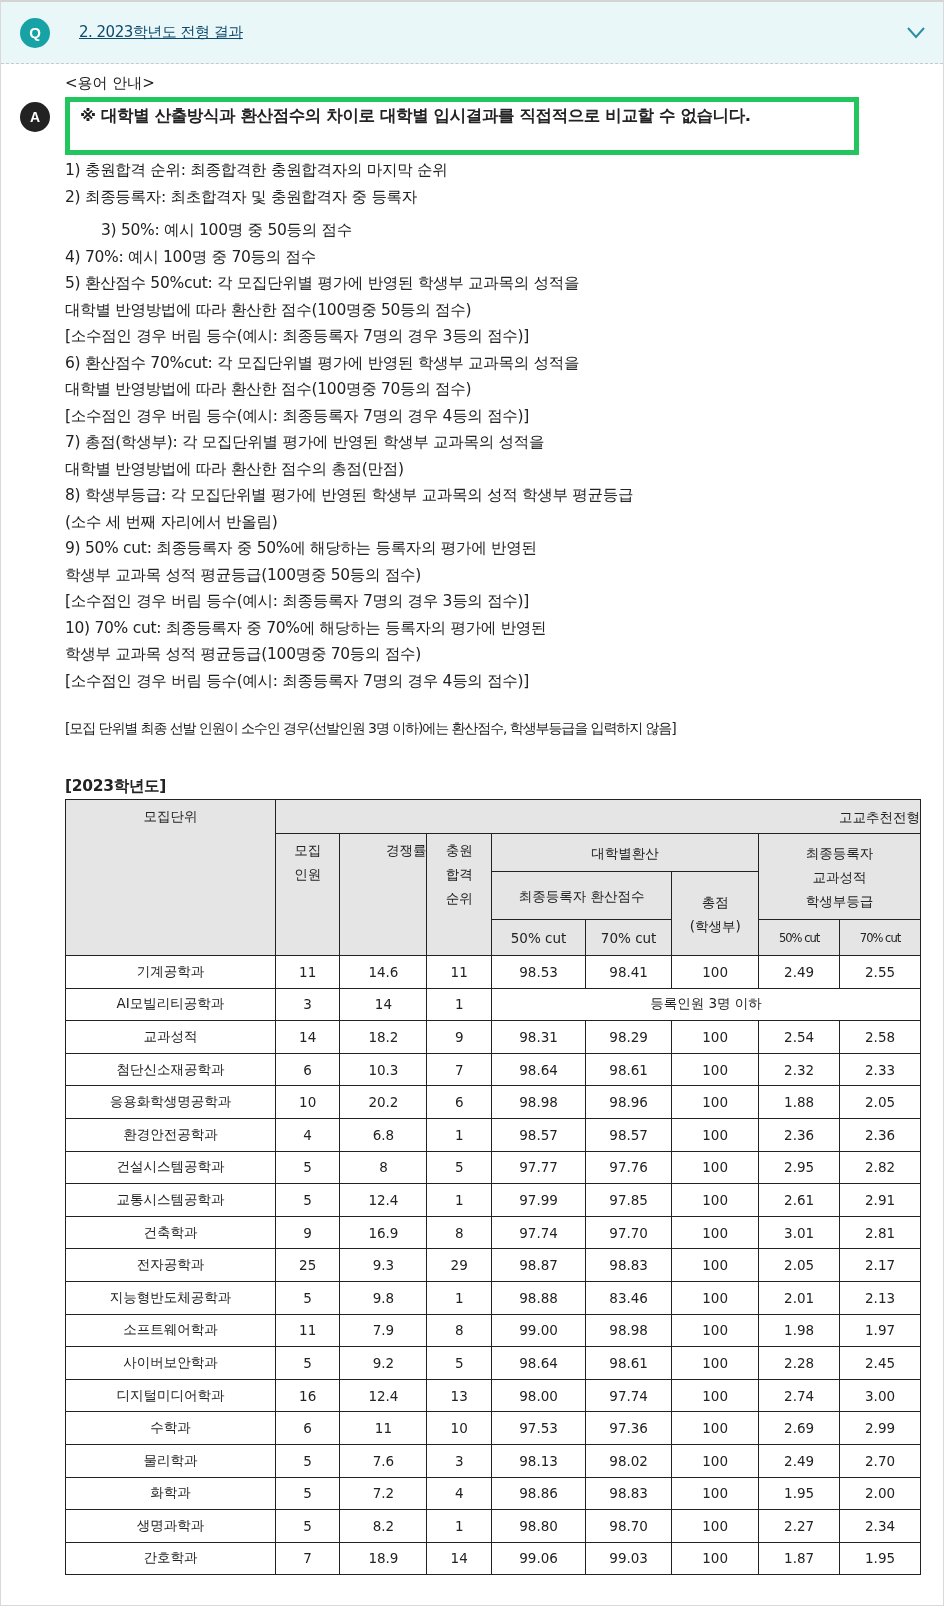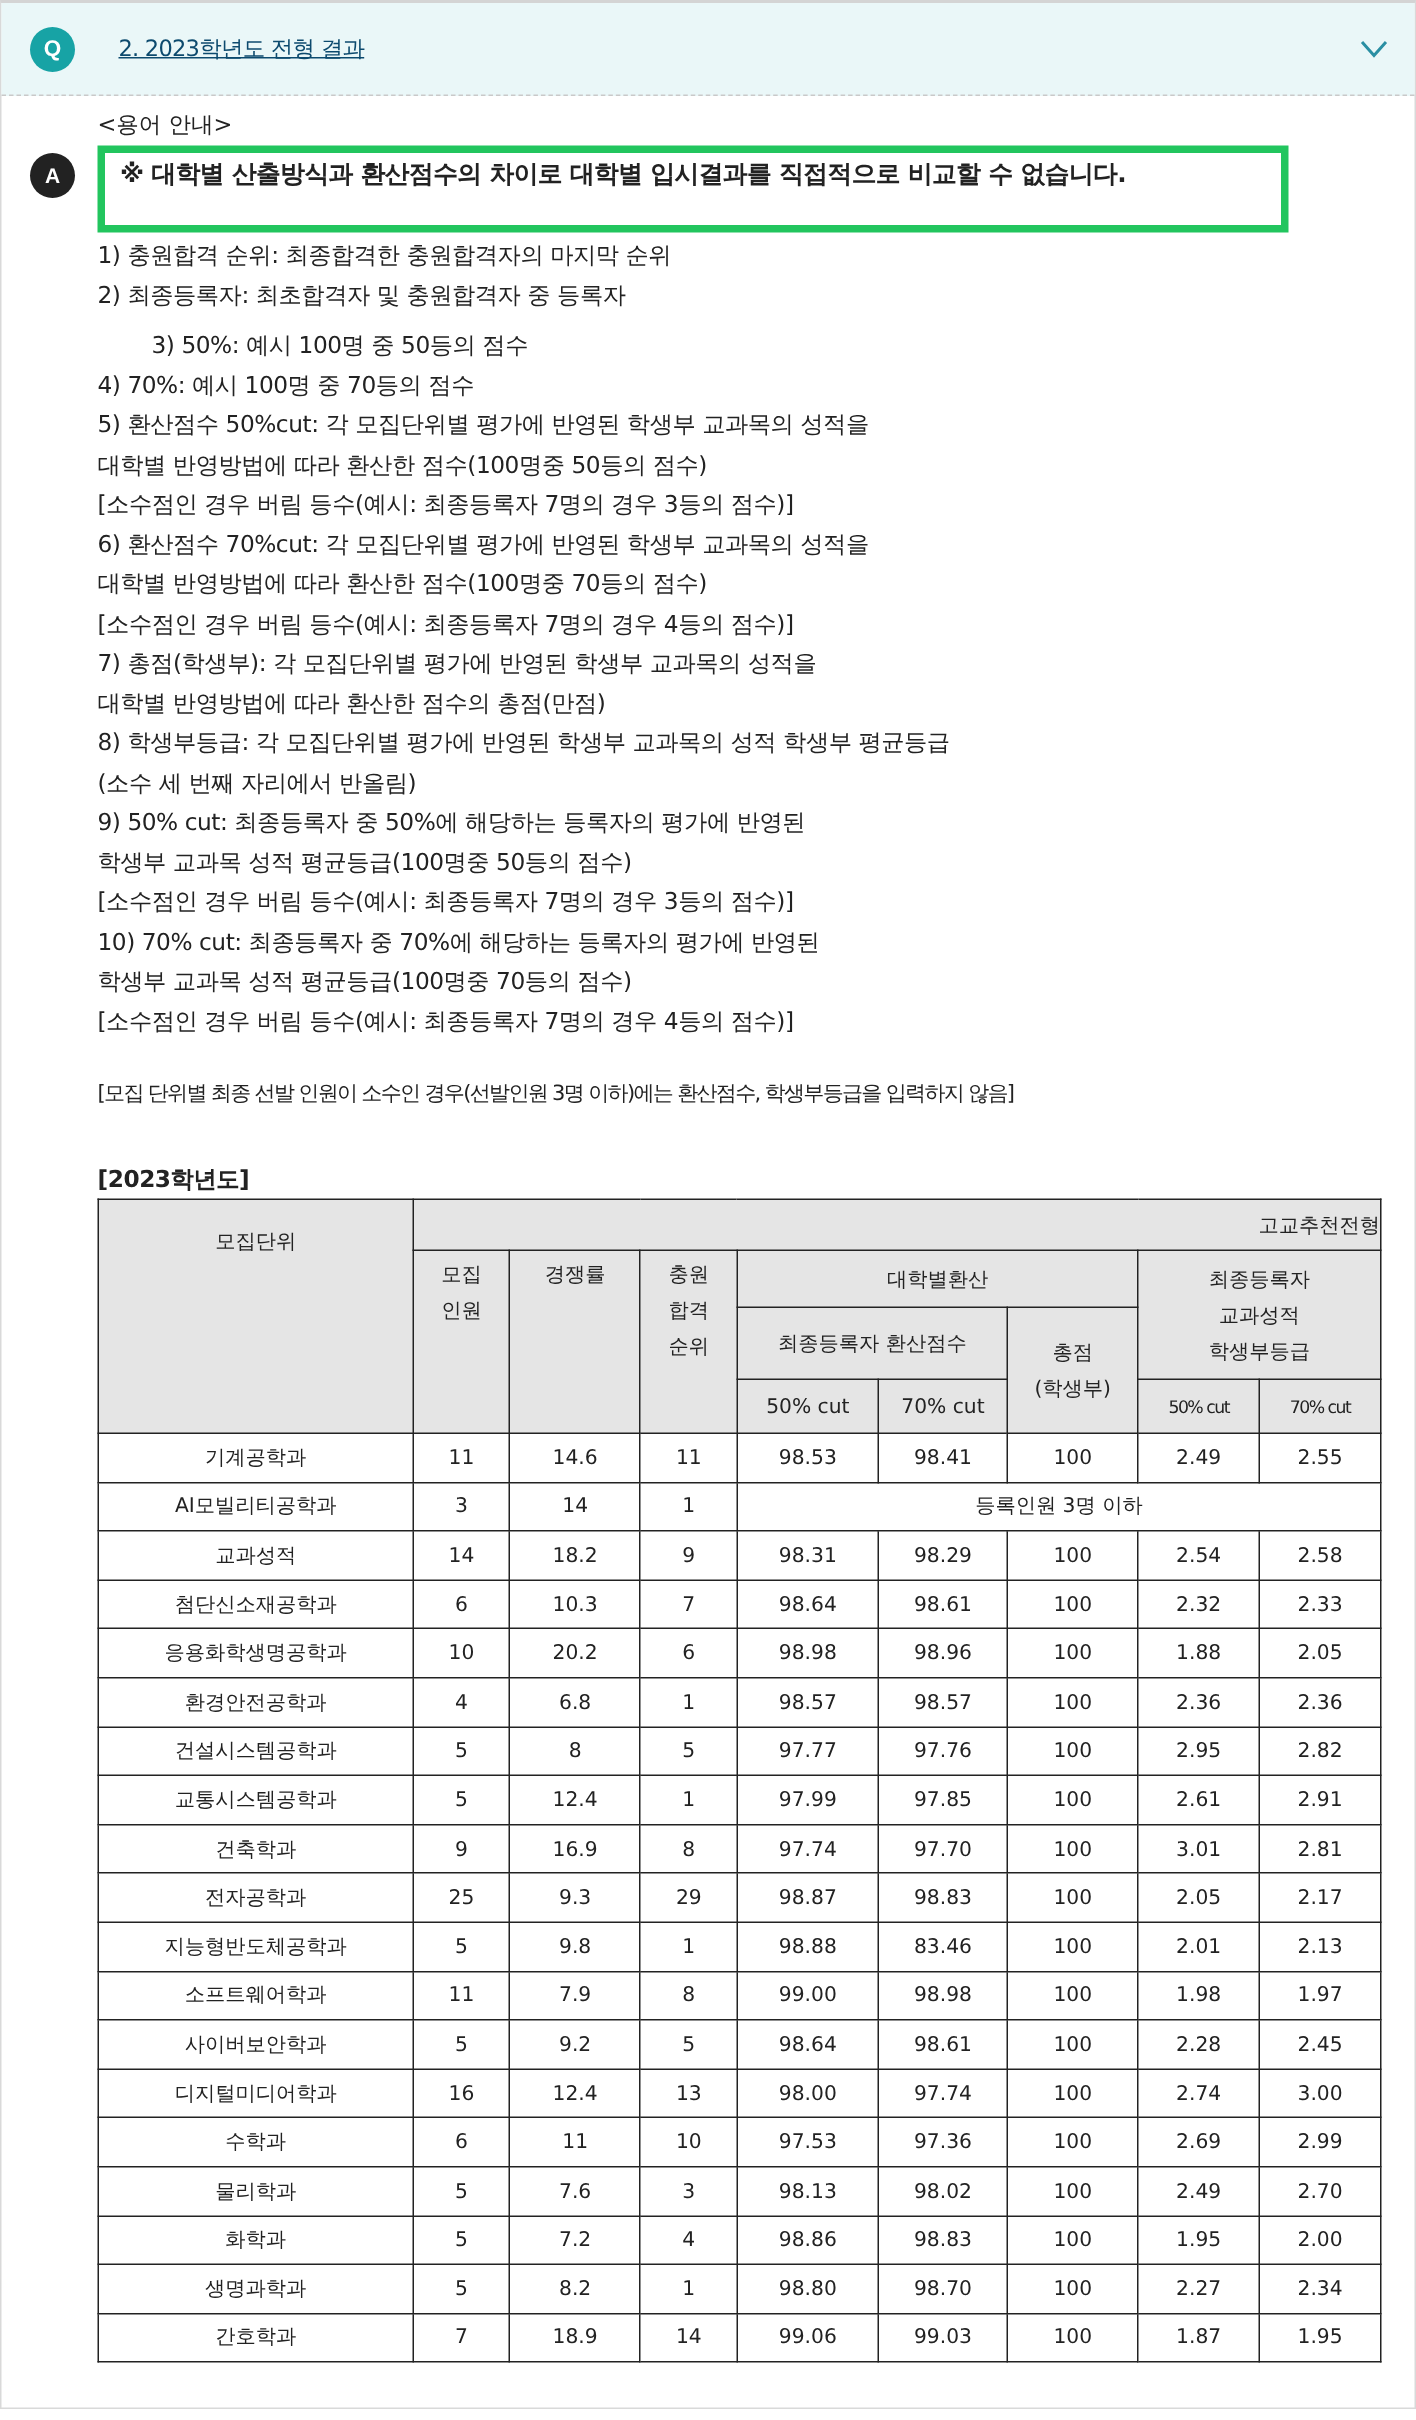--- a/index.html
+++ b/index.html
@@ -63,29 +63,29 @@
       <p>학생부 교과목 성적 평균등급(100명중 70등의 점수)</p>
       <p>[소수점인 경우 버림 등수(예시: 최종등록자 7명의 경우 4등의 점수)]</p>
     </div>
 
     <div class="note">[모집 단위별 최종 선발 인원이 소수인 경우(선발인원 3명 이하)에는 환산점수, 학생부등급을 입력하지 않음]</div>
     <div class="ytitle">[2023학년도]</div>
 
     <table>
       <thead>
         <tr>
-          <th rowspan="4" style="width:205px; vertical-align:top; padding-top:16px;">모집단위</th>
+          <th rowspan="4" style="width:205px; vertical-align:top; padding-top:4px;">모집단위</th>
           <th colspan="8" style="height:34px;text-align:right;">고교추천전형</th>
         </tr>
         <tr>
           <th rowspan="3" style="width:63px; vertical-align:top; padding-top:4px;">
             <div>모집</div>
             <div>인원</div>
           </th>
-          <th rowspan="3" style="width:85px; vertical-align:top; padding-top:4px;">경쟁률</th>
+          <th rowspan="3" style="width:85px; vertical-align:top; padding-top:4px;text-align:right;">경쟁률</th>
           <th rowspan="3" style="width:63px; vertical-align:top; padding-top:4px;">
             <div>충원</div>
             <div>합격</div>
             <div>순위</div>
           </th>
           <th colspan="3" style="height:38px;">대학별환산</th>
           <th colspan="2" rowspan="2">
             <div>최종등록자</div>
             <div>교과성적</div>
             <div>학생부등급</div>

